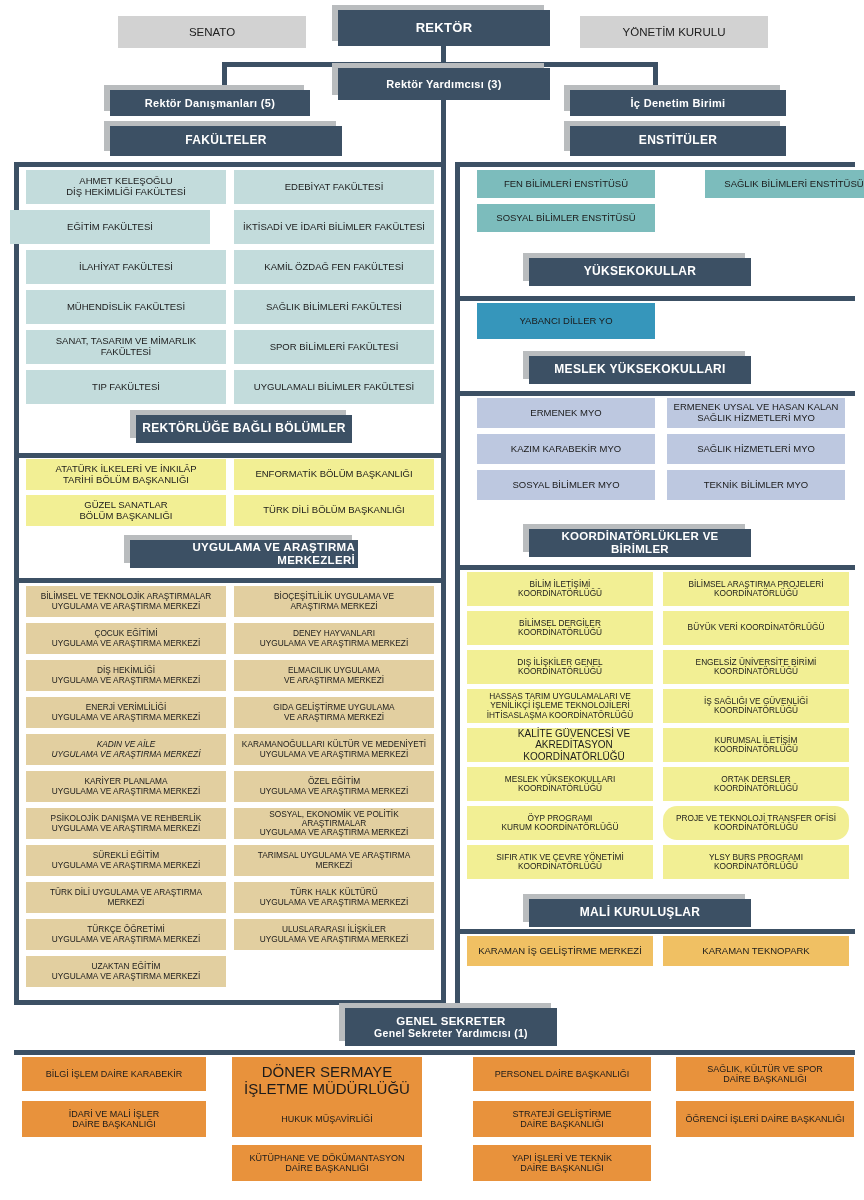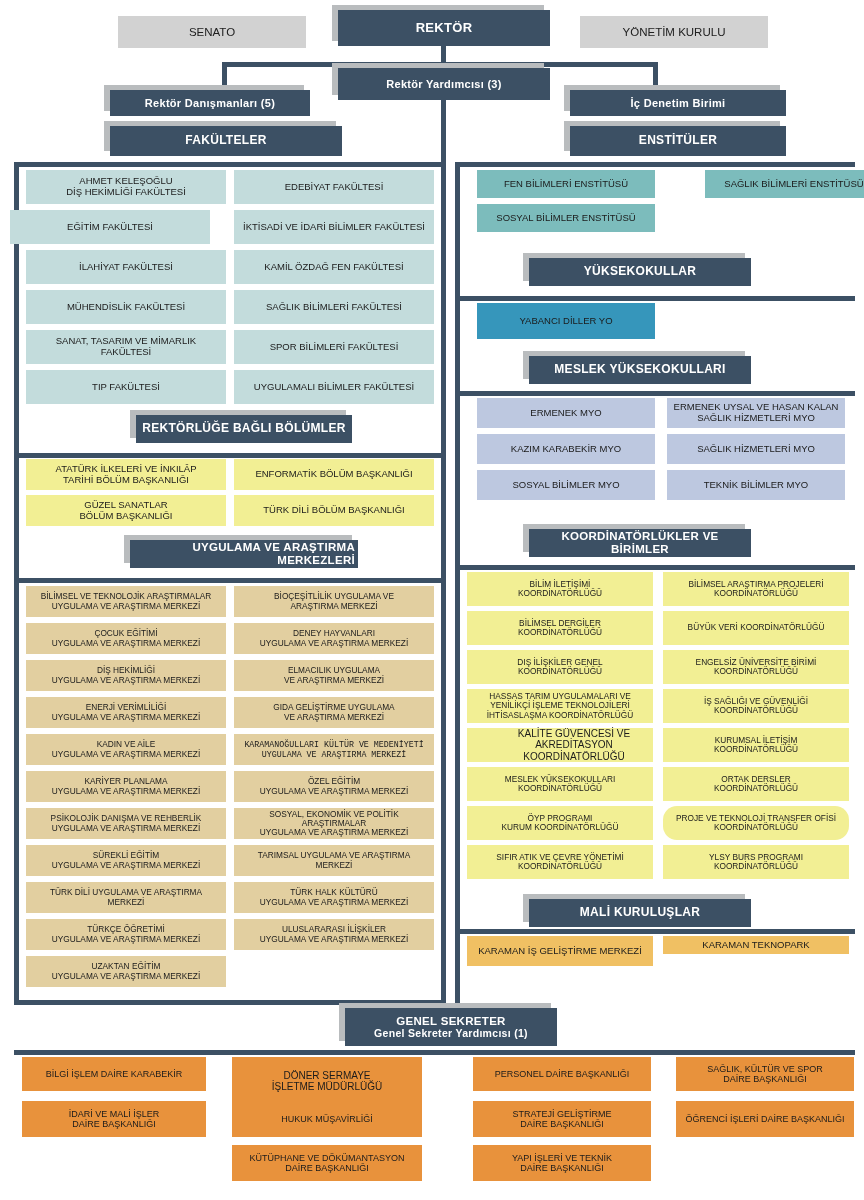--- a/index.html
+++ b/index.html
@@ -241,24 +241,24 @@
       </div>
       <div class="box tan" style="left: 234px; top: 660px; width: 200px; height: 31px; font-size: 8.3px;">
         <span>ELMACILIK UYGULAMA<br>VE ARAŞTIRMA MERKEZİ</span>
       </div>
       <div class="box tan" style="left: 26px; top: 697px; width: 200px; height: 31px; font-size: 8.3px;">
         <span>ENERJİ VERİMLİLİĞİ<br>UYGULAMA VE ARAŞTIRMA MERKEZİ</span>
       </div>
       <div class="box tan" style="left: 234px; top: 697px; width: 200px; height: 31px; font-size: 8.3px;">
         <span>GIDA GELİŞTİRME UYGULAMA<br>VE ARAŞTIRMA MERKEZİ</span>
       </div>
-      <div class="box tan" style="left: 26px; top: 734px; width: 200px; height: 31px; font-size: 8.3px;">
+      <div class="box tan" style="left: 26px; top: 734px; width: 200px; height: 31px; font-size: 8.3px; font-style: italic;">
         <span>KADIN VE AİLE<br>UYGULAMA VE ARAŞTIRMA MERKEZİ</span>
       </div>
-      <div class="box tan" style="left: 234px; top: 734px; width: 200px; height: 31px; font-size: 8.3px; font-family: Liberation Mono, monospace;">
+      <div class="box tan" style="left: 234px; top: 734px; width: 200px; height: 31px; font-size: 8.3px;">
         <span>KARAMANOĞULLARI KÜLTÜR VE MEDENİYETİ<br>UYGULAMA VE ARAŞTIRMA MERKEZİ</span>
       </div>
       <div class="box tan" style="left: 26px; top: 771px; width: 200px; height: 31px; font-size: 8.3px;">
         <span>KARİYER PLANLAMA<br>UYGULAMA VE ARAŞTIRMA MERKEZİ</span>
       </div>
       <div class="box tan" style="left: 234px; top: 771px; width: 200px; height: 31px; font-size: 8.3px;">
         <span>ÖZEL EĞİTİM<br>UYGULAMA VE ARAŞTIRMA MERKEZİ</span>
       </div>
       <div class="box tan" style="left: 26px; top: 808px; width: 200px; height: 31px; font-size: 8.3px;">
         <span>PSİKOLOJİK DANIŞMA VE REHBERLİK<br>UYGULAMA VE ARAŞTIRMA MERKEZİ</span>
@@ -343,35 +343,35 @@
       </div>
     </div>
 
   <div class="box hdr" style="left:529px;top:899px;width:222px;height:28px;font-size:12px;">
     <span>MALİ KURULUŞLAR</span>
   </div>
   <div id="mali-group">
       <div class="box gold" style="left: 467px; top: 936px; width: 186px; height: 30px; font-size: 9.5px;">
         <span>KARAMAN İŞ GELİŞTİRME MERKEZİ</span>
       </div>
-      <div class="box gold" style="left: 663px; top: 936px; width: 186px; height: 18px; font-size: 9.5px;">
+      <div class="box gold" style="left: 663px; top: 936px; width: 186px; height: 30px; font-size: 9.5px;">
         <span>KARAMAN TEKNOPARK</span>
       </div>
     </div>
 
   <div class="box hdr" style="left:345px;top:1008px;width:212px;height:38px;font-size:11px;flex-direction:column;">
     <span style="font-size:11.5px;">GENEL SEKRETER</span>
     <span style="font-size:10.5px;">Genel Sekreter Yardımcısı (1)</span>
   </div>
 
   <div id="daire-group">
       <div class="box orange" style="left: 22px; top: 1057px; width: 184px; height: 34px; font-size: 9px;">
         <span>BİLGİ İŞLEM DAİRE KARABEKİR</span>
       </div>
-      <div class="box orange" style="left: 232px; top: 1057px; width: 190px; height: 48px; font-size: 10px;">
+      <div class="box orange" style="left: 232px; top: 1057px; width: 190px; height: 48px; font-size: 15px;">
         <span>DÖNER SERMAYE<br>İŞLETME MÜDÜRLÜĞÜ</span>
       </div>
       <div class="box orange" style="left: 473px; top: 1057px; width: 178px; height: 34px; font-size: 9px;">
         <span>PERSONEL DAİRE BAŞKANLIĞI</span>
       </div>
       <div class="box orange" style="left: 676px; top: 1057px; width: 178px; height: 34px; font-size: 9px;">
         <span>SAĞLIK, KÜLTÜR VE SPOR<br>DAİRE BAŞKANLIĞI</span>
       </div>
       <div class="box orange" style="left: 22px; top: 1101px; width: 184px; height: 36px; font-size: 9px;">
         <span>İDARİ VE MALİ İŞLER<br>DAİRE BAŞKANLIĞI</span>

